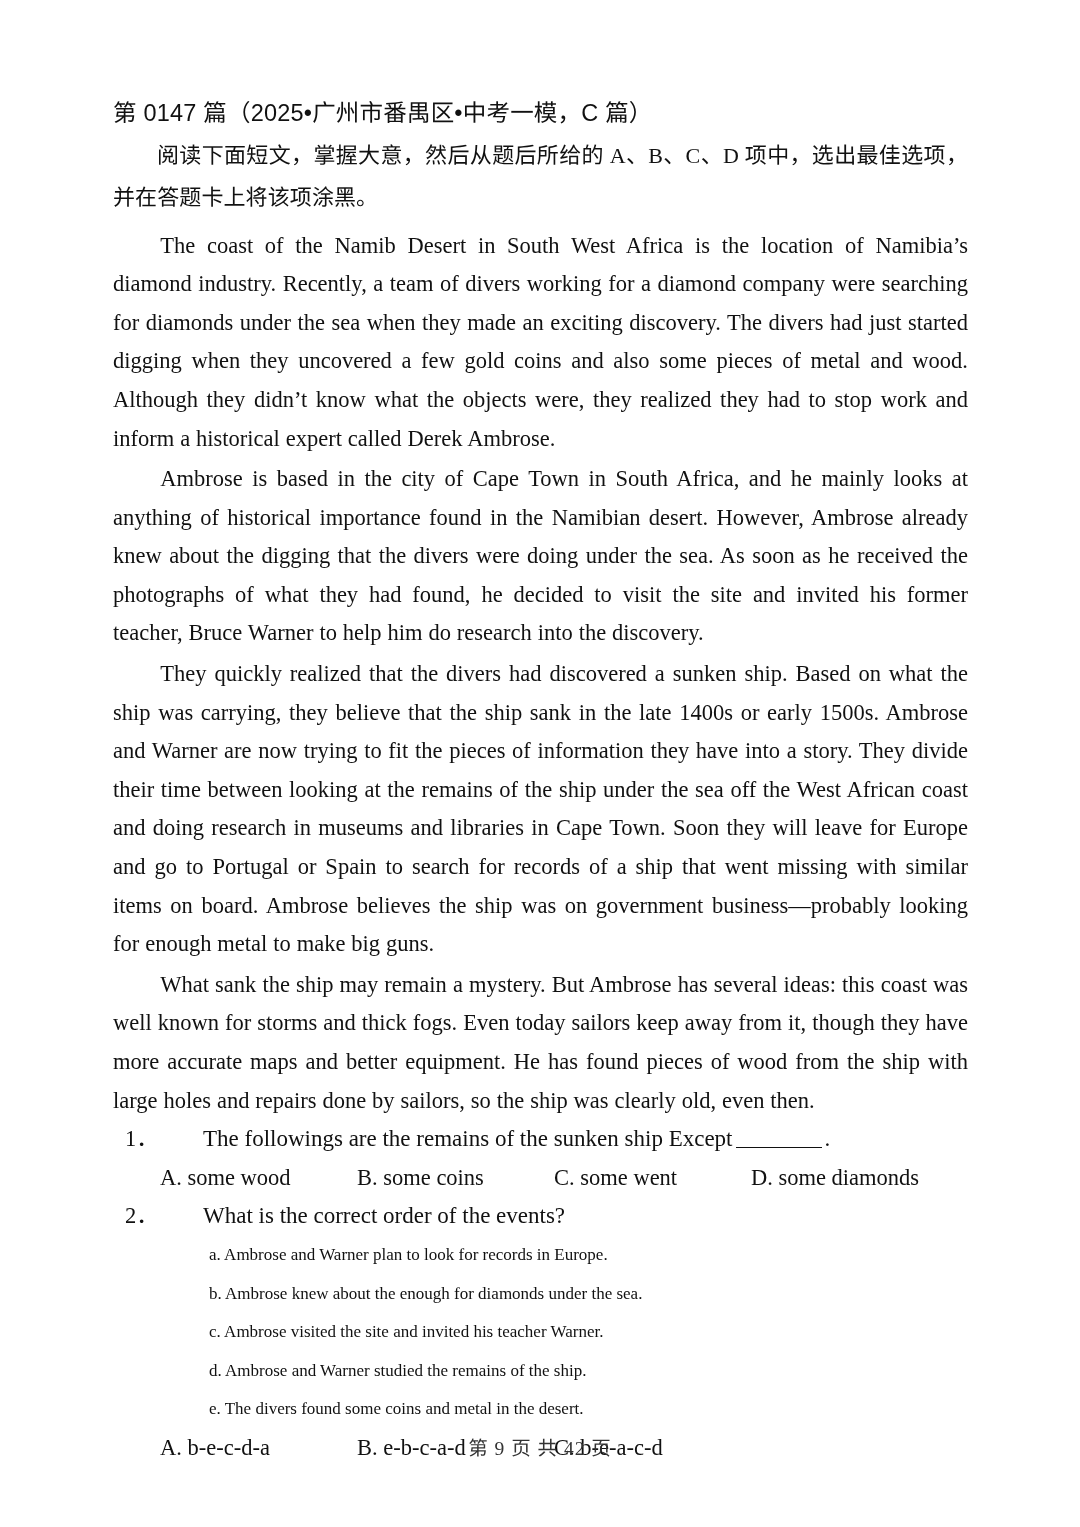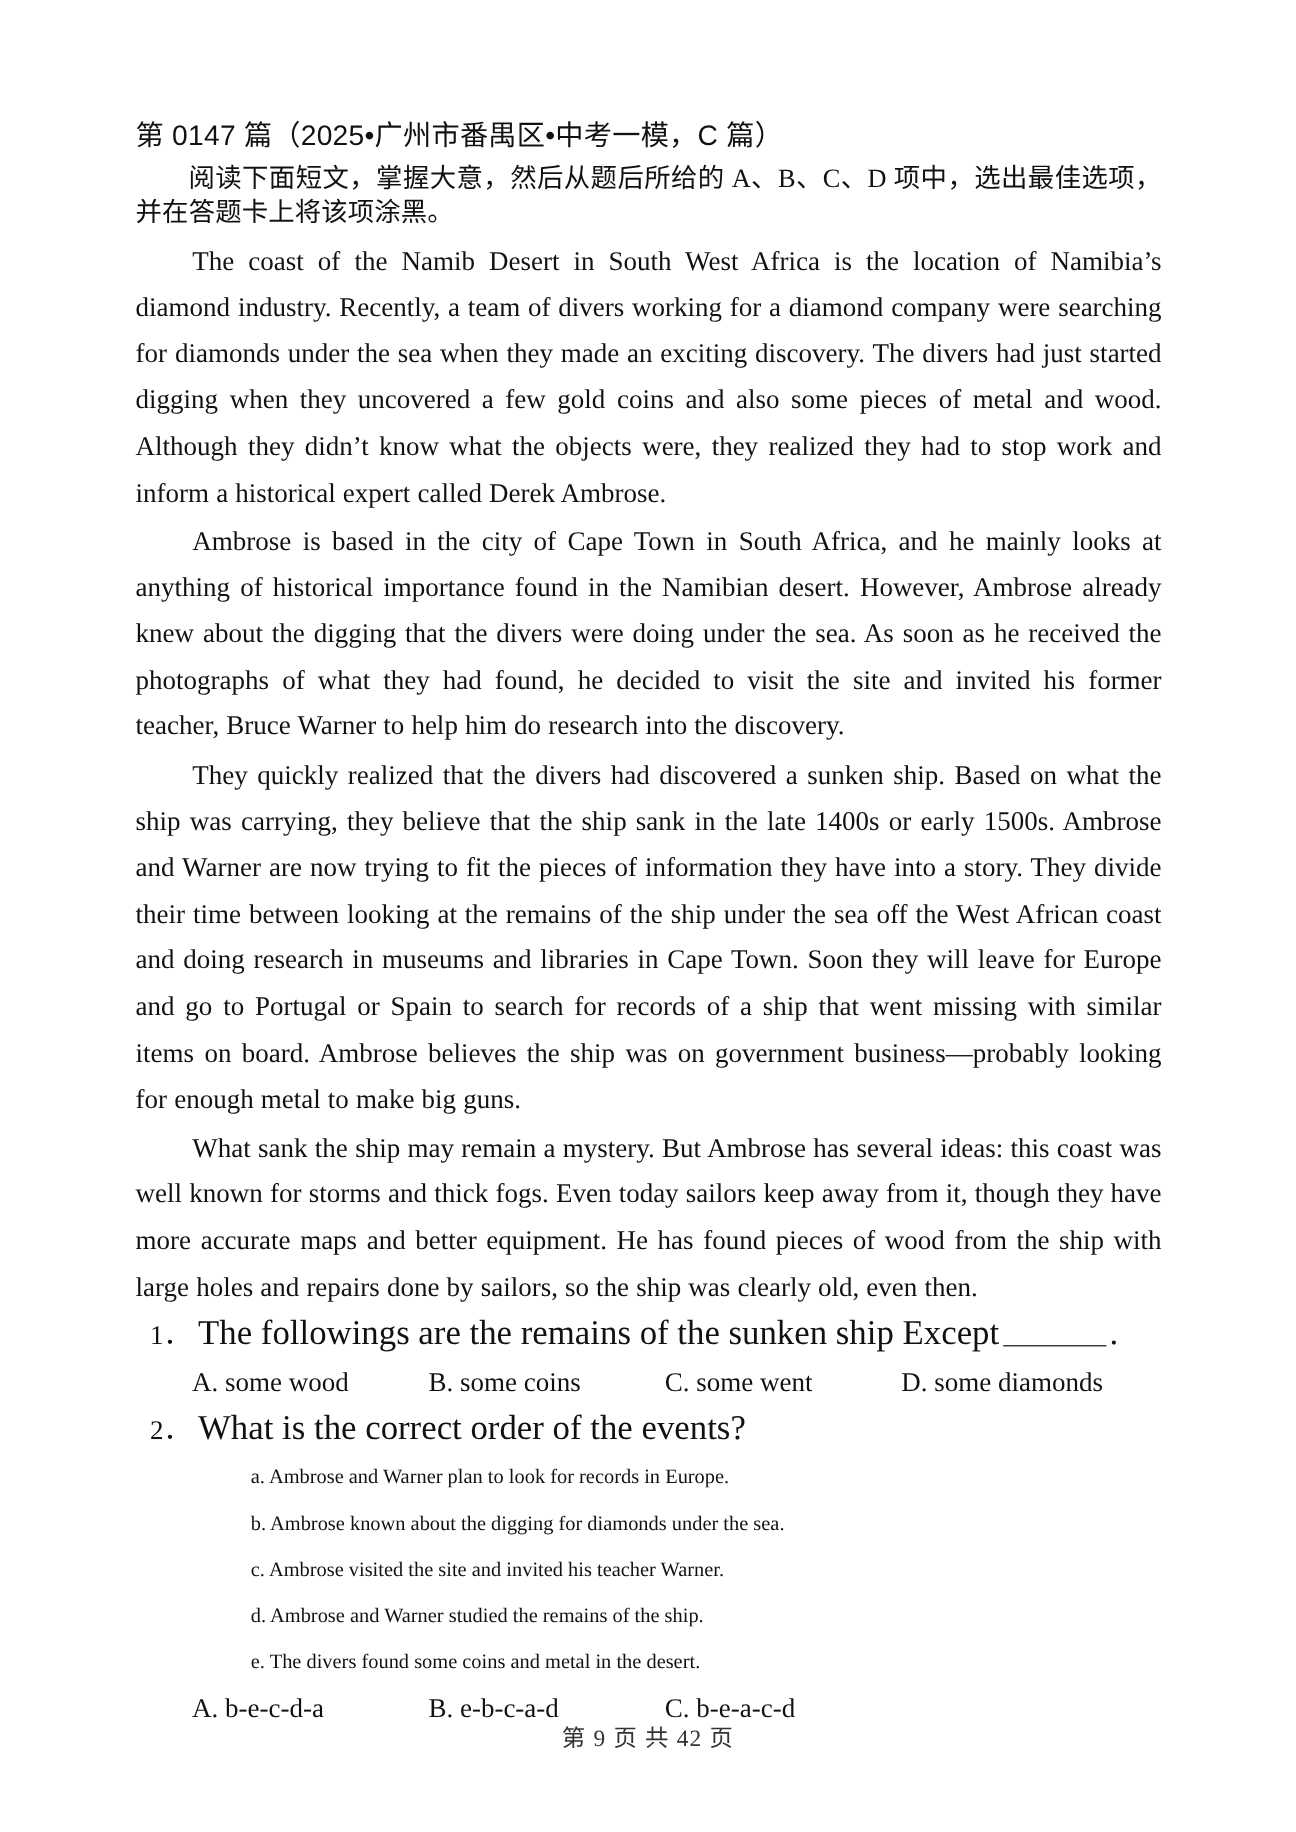--- a/index.html
+++ b/index.html
@@ -40,21 +40,21 @@
     line-height: 1.3;
     letter-spacing: 0.2px;
     margin: 0 0 6px 0;
     white-space: nowrap;
   }
 
   
   .instruction {
     font-family: "Liberation Serif", "DejaVu Serif", serif;
     font-size: 22px;
-    line-height: 28px;
+    line-height: 42px;
     text-align: justify;
     text-justify: inter-ideograph;
     text-indent: 2em;
     margin: 0 0 8px 0;
     letter-spacing: 0.1px;
   }
 
   
   .para {
     font-size: 22.5px;
@@ -75,21 +75,22 @@
     line-height: 38.6px;
     margin-left: 12px;
   }
   .qnum {
     flex: 0 0 auto;
     width: 40px;
     font-size: 22.5px;
   }
   .qtext {
     flex: 1 1 auto;
-    font-size: 29px;
+    font-size: 23px;
+    margin-left: 38px;
   }
   .blank-line {
     display: inline-block;
     width: 86px;
     border-bottom: 1.6px solid #111;
     vertical-align: -2px;
     margin: 0 3px;
   }
   .subitem {
     font-size: 17px;
@@ -152,21 +153,21 @@
       </div>
     </div>
 
     <div class="qblock">
       <div class="qline">
         <span class="qnum">2．</span>
         <span class="qtext">What is the correct order of the events?</span>
       </div>
 
       <div class="subitem">a. Ambrose and Warner plan to look for records in Europe.</div>
-      <div class="subitem">b. Ambrose known about the digging for diamonds under the sea.</div>
+      <div class="subitem">b. Ambrose knew about the enough for diamonds under the sea.</div>
       <div class="subitem">c. Ambrose visited the site and invited his teacher Warner.</div>
       <div class="subitem">d. Ambrose and Warner studied the remains of the ship.</div>
       <div class="subitem">e. The divers found some coins and metal in the desert.</div>
 
       <div class="options">
         <span class="opt">A. b-e-c-d-a</span>
         <span class="opt">B. e-b-c-a-d</span>
         <span class="opt">C. b-e-a-c-d</span>
       </div>
     </div>

